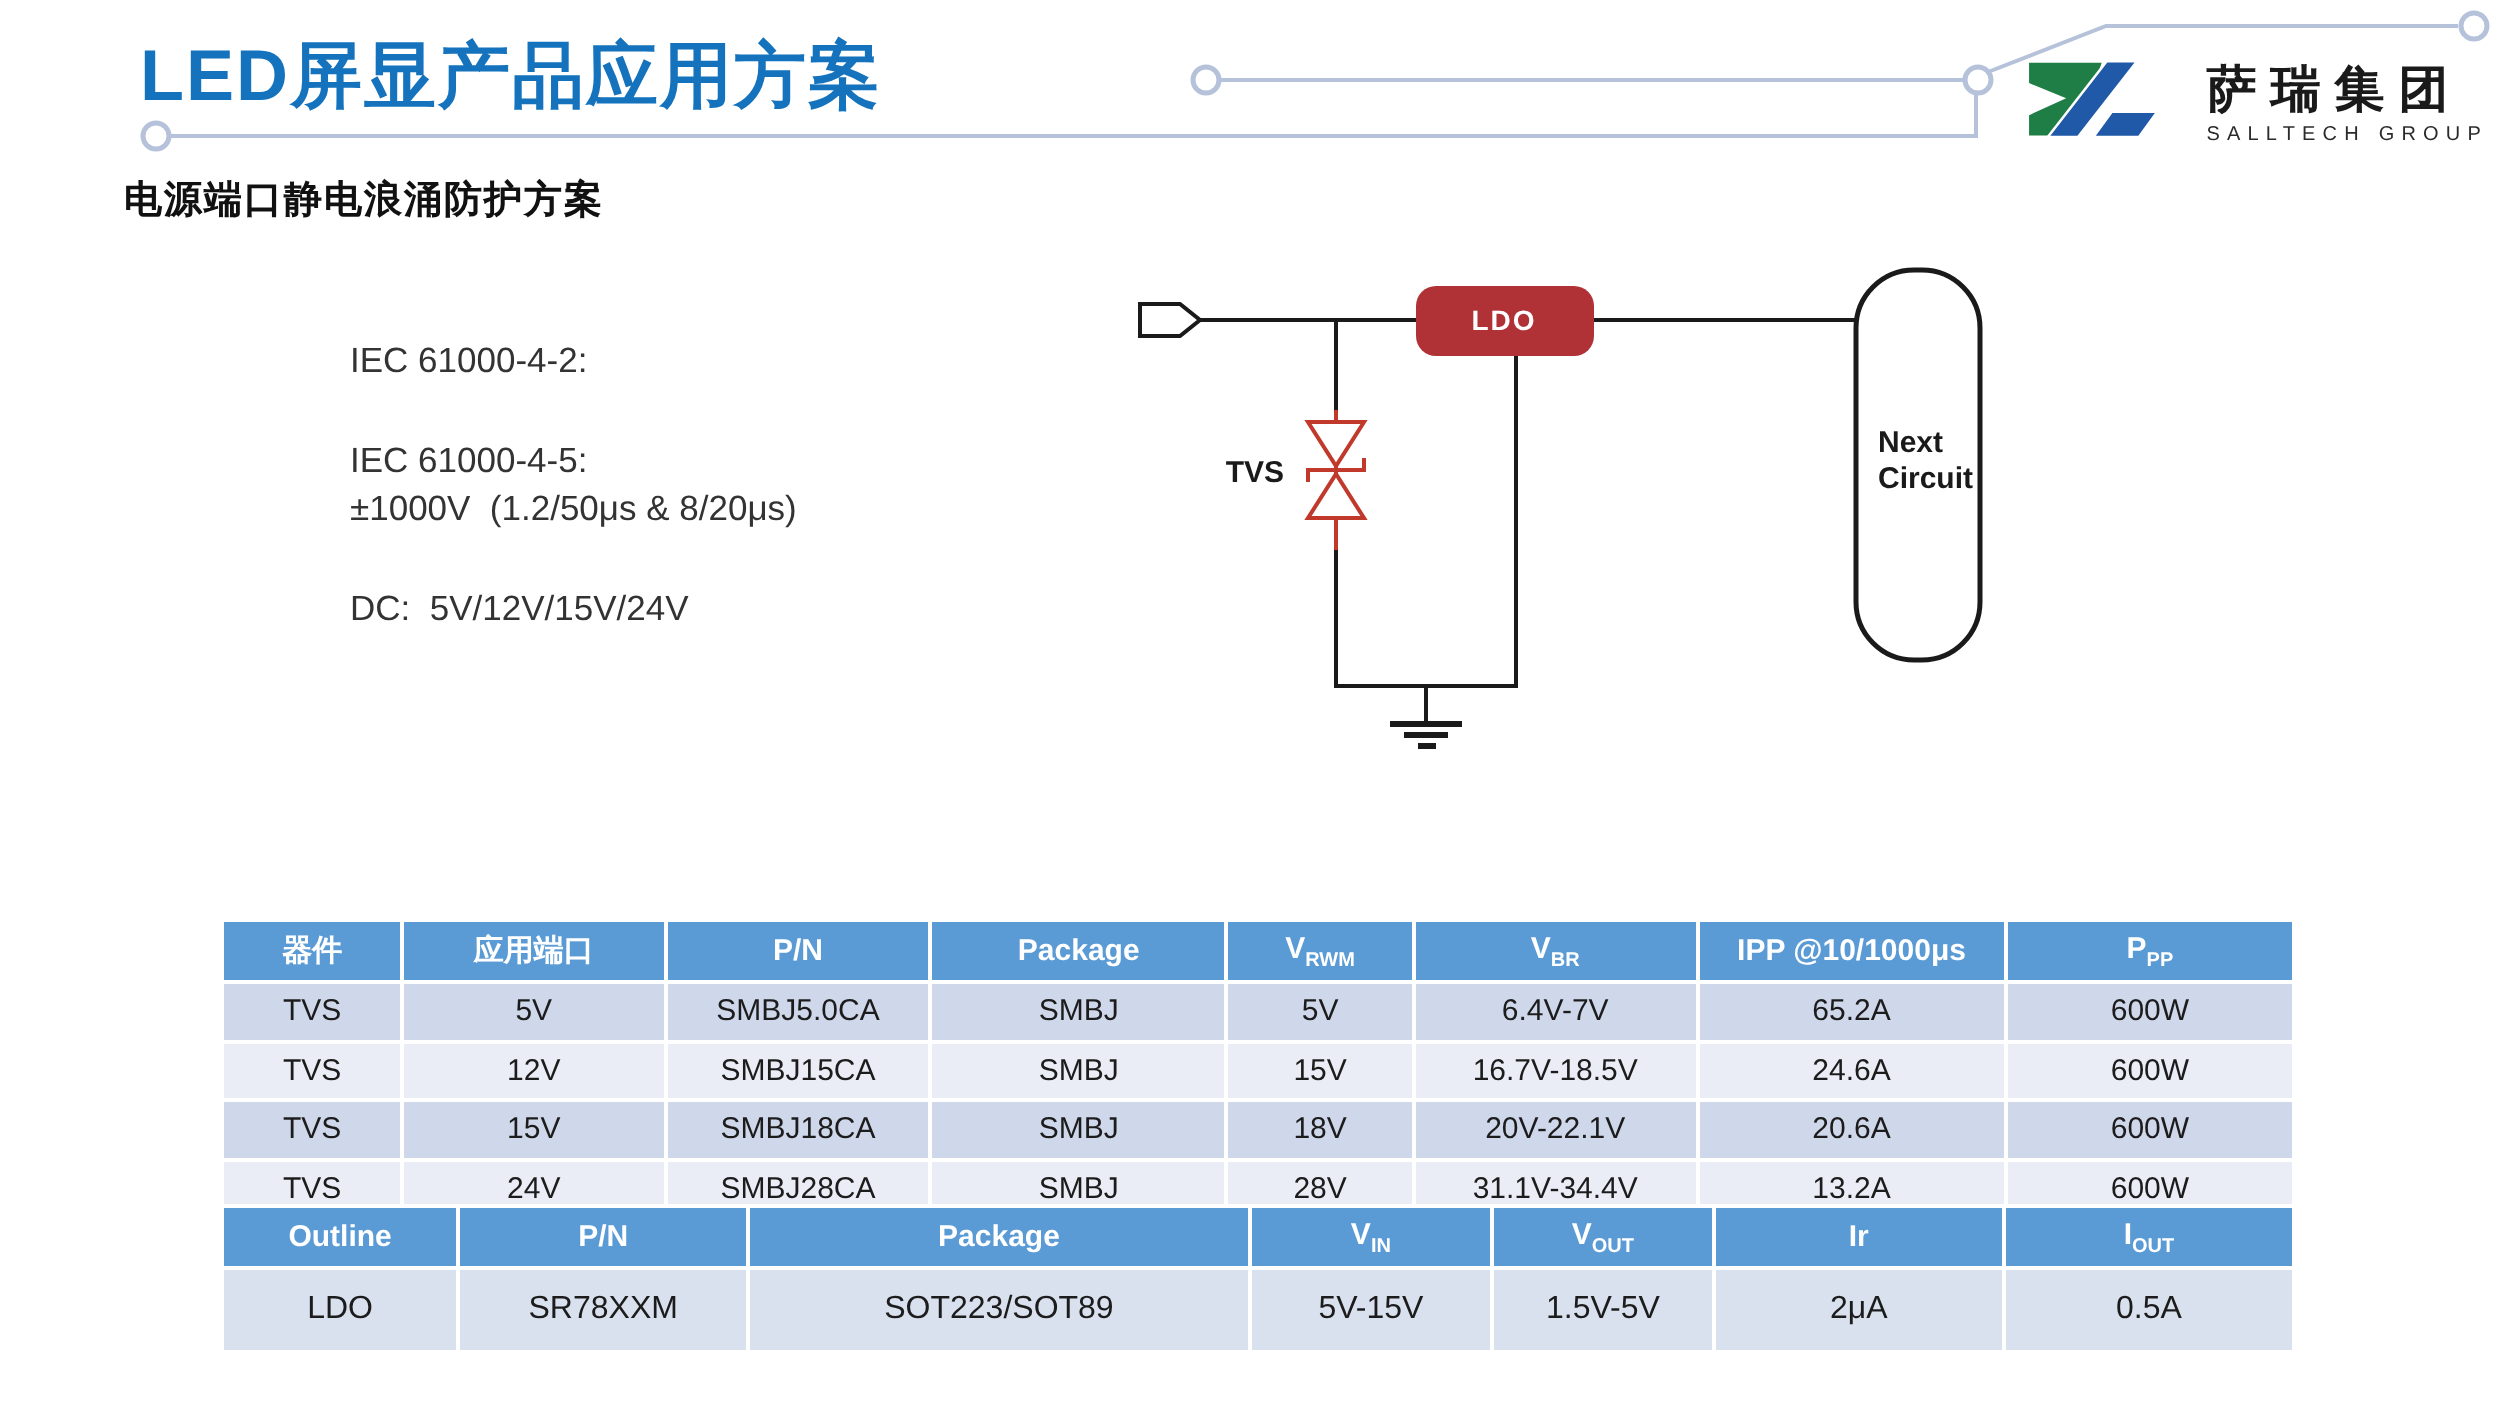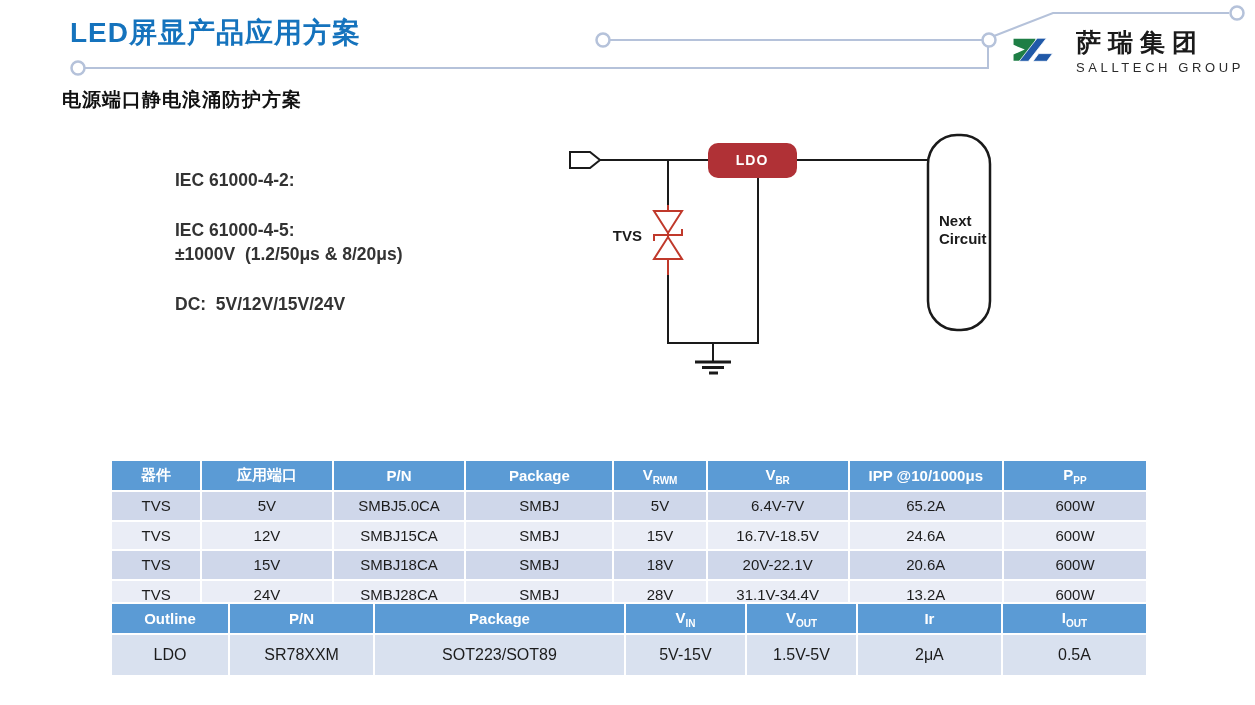--- a/index.html
+++ b/index.html
@@ -3,34 +3,34 @@
 <meta charset="utf-8">
 <style>
   html,body{margin:0;padding:0;}
   body{
     width:1255px;height:705px;position:relative;background:#ffffff;
     font-family:"Liberation Sans",sans-serif;overflow:hidden;
   }
   
   .page-title{
     position:absolute;left:70px;top:14px;
-    font-size:28px;font-weight:bold;color:#1573bd;letter-spacing:1px;
+    font-size:36px;font-weight:bold;color:#1573bd;letter-spacing:1px;
   }
   .section-title{
     position:absolute;left:62px;top:87px;
     font-size:19px;font-weight:bold;color:#111;letter-spacing:1px;
   }
   .trace-svg{position:absolute;left:0;top:0;}
   
   .logo{position:absolute;left:1012px;top:20px;width:232px;height:60px;display:flex;align-items:center;}
   .logo-text{margin-left:22px;}
   .logo-cn{font-size:25px;font-weight:bold;color:#1a1a1a;letter-spacing:7px;white-space:nowrap;}
-  .logo-en{font-size:13px;color:#2b2b2b;letter-spacing:3.6px;margin-top:1px;white-space:nowrap;}
-  
-  .specs{position:absolute;left:175px;top:168px;font-size:17.5px;color:#333;font-weight:bold;}
+  .logo-en{font-size:10px;color:#2b2b2b;letter-spacing:3.6px;margin-top:1px;white-space:nowrap;}
+  
+  .specs{position:absolute;left:175px;top:168px;font-size:17.5px;color:#333;}
   .spec-group{margin-bottom:26px;}
   .spec-line{line-height:24px;white-space:pre;}
   
   .circuit{position:absolute;left:550px;top:125px;}
   
   table{border-collapse:collapse;table-layout:fixed;position:absolute;left:110px;width:1038px;}
   .tvs-table{top:425px;margin-top:34px;}
   .ldo-table{top:602px;}
   th,td{border:2px solid #ffffff;text-align:center;vertical-align:middle;overflow:hidden;}
   th{

